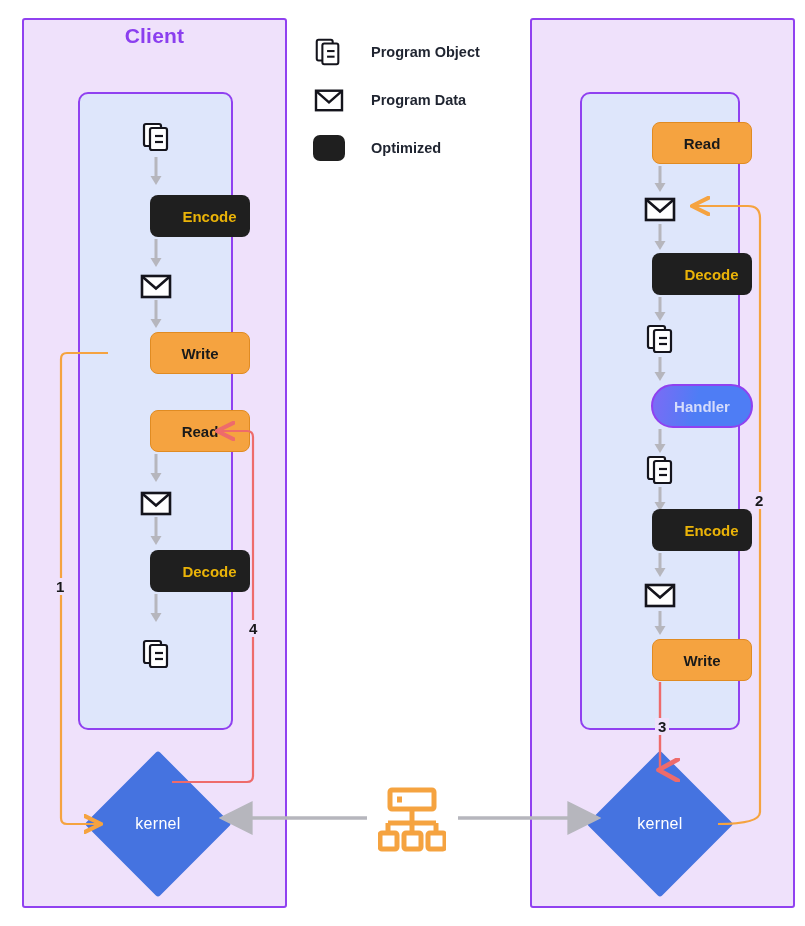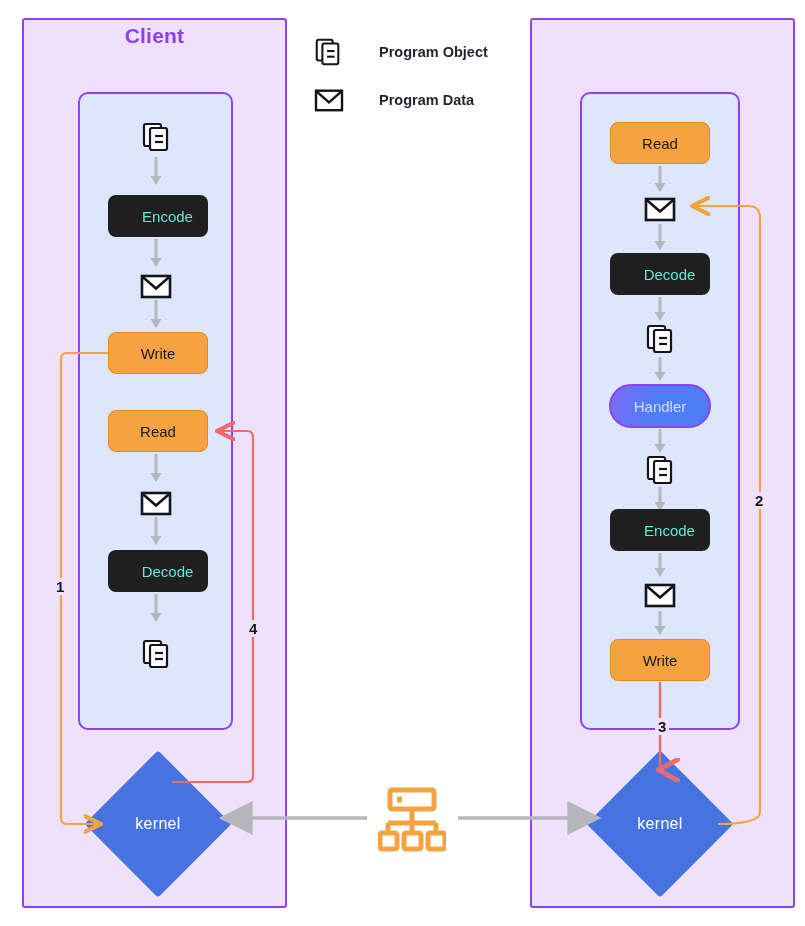--- a/index.html
+++ b/index.html
@@ -39,24 +39,25 @@
   }
   #inner-client { left: 78px;  top: 92px; width: 155px; height: 638px; }
   #inner-server { left: 580px; top: 92px; width: 160px; height: 638px; }
 
   
   .node {
     position: absolute;
     width: 100px; height: 42px;
     border-radius: 8px;
     display: flex; align-items: center; justify-content: center;
-    font-size: 15px; font-weight: normal;
+    font-size: 15px; font-weight: bold;
     white-space: nowrap;
-  }
-  .node.dark   { background: #1F1F1F; color: #5eead4; padding-left: 19px; }
+    margin-left: 42px;
+  }
+  .node.dark   { background: #1F1F1F; color: #eab308; padding-left: 19px; }
   .node.io     { background: #F5A340; color: #1A1A1A; border: 1px solid #E08B22; }
   .node.cpu    {
     background: linear-gradient(100deg, #7C6BF5 0%, #4E7DF5 45%, #4E7DF5 100%);
     color: #D5DCFB;
     border: 2px solid #9041F0;
     border-radius: 24px;
   }
 
   
   .iconbox {
@@ -104,21 +105,20 @@
     background: #EFE1FB;
     padding: 1px 3px;
     line-height: 1;
   }
 
   
   #legend { position: absolute; left: 313px; top: 28px; width: 205px; }
   .legend-row {
     display: flex; align-items: center;
     height: 48px;
-    gap: 8px;
   }
   .legend-key {
     width: 40px; height: 32px;
     display: flex; align-items: center; justify-content: flex-start;
     flex: 0 0 40px;
   }
   .swatch { width: 32px; height: 26px; border-radius: 7px; }
   .legend-text {
     font-size: 14.5px; font-weight: bold; color: #1F2430;
     margin-left: 18px; white-space: nowrap;
@@ -383,16 +383,22 @@
         <svg width="32" height="26" viewBox="0 0 34 28">
           <rect x="3" y="4" width="28" height="21" fill="#fff" stroke="#14141C" stroke-width="2.6"></rect>
           <path d="M3.5 4.8 L17 16.5 L30.5 4.8" fill="none" stroke="#14141C" stroke-width="2.6"></path>
         </svg>
       </div>
       <div class="legend-text">Program Data</div>
     </div>
 
 
 
+    <div class="legend-row">
+      <div class="legend-key">
+        <div class="swatch" style="background:#1F1F1F;"></div>
+      </div>
+      <div class="legend-text">Optimized</div>
+    </div>
 
   </div>
 
 </div>
 
 </body></html>

